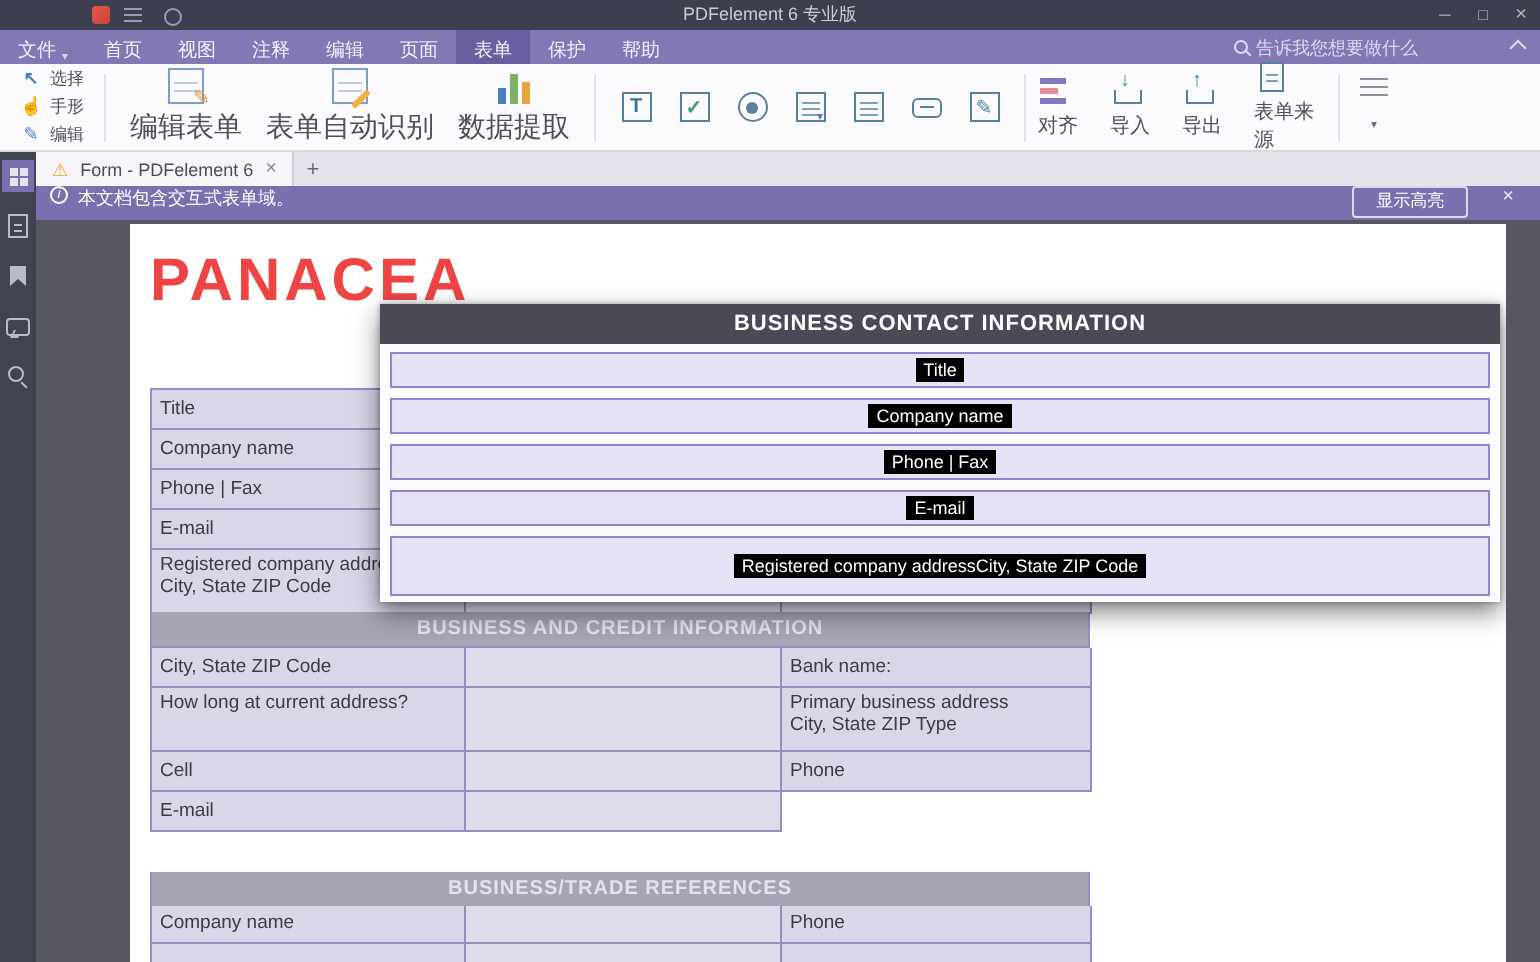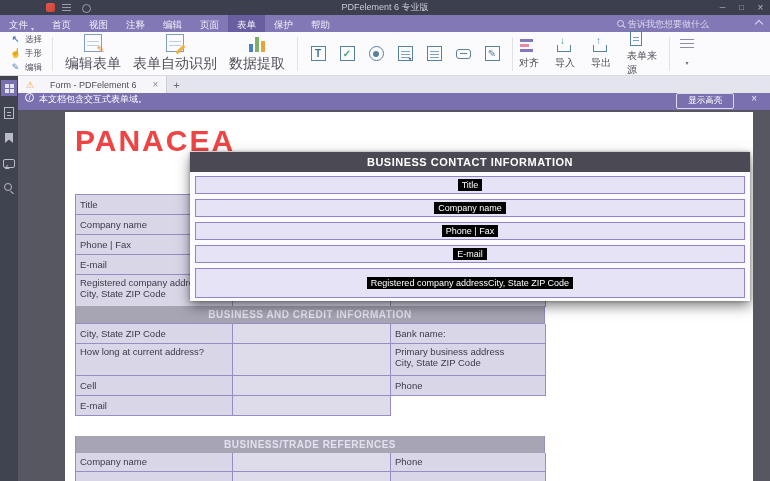--- a/index.html
+++ b/index.html
@@ -85,21 +85,21 @@
               border:1px solid #58809f;
               background:repeating-linear-gradient(to bottom,transparent 0 2px,#7ba0bd 2px 3px) center/6px 7px no-repeat; }
   .dd-btn { display:flex; flex-direction:column; align-items:center; gap:1px; padding:0 4px; }
   .dd-lines { width:14px; height:11px;
               background:repeating-linear-gradient(to bottom,#8a8fa5 0 1px,transparent 1px 4px); }
   .dd-caret::after { content:"▾"; font-size:6px; color:#6a6f85; }
 
   
   .tabbar { position:absolute; top:76px; left:18px; right:0; height:17px; background:#e4e4ec;
             display:flex; align-items:stretch; }
-  .tab { display:flex; align-items:center; gap:16px; padding:0 8px; background:#f6f6fa;
+  .tab { display:flex; align-items:center; gap:6px; padding:0 8px; background:#f6f6fa;
          border-right:1px solid #cfcfda; font-size:9px; color:#4c4c56; }
   .warn::after { content:"⚠"; color:#f0a030; font-size:9px; }
   .tab-close::after { content:"×"; color:#8a8a95; font-size:10px; }
   .tab-add { width:18px; display:flex; align-items:center; justify-content:center; color:#6a6a75; }
   .tab-add::after { content:"+"; font-size:11px; }
 
   
   .notifbar { position:absolute; top:93px; left:18px; right:0; height:17px; background:#7a70af;
               color:#fff; display:flex; align-items:flex-start; gap:5px; padding:0 7px; font-size:9px; }
   .info-ic { width:9px; height:9px; border:1px solid #fff; border-radius:50%; flex:0 0 auto;
@@ -360,21 +360,21 @@
   <div class="tbl tbl-credit">
     <div class="crow h20">
         <div class="cell">City, State ZIP Code</div>
         <div class="cell mid"></div>
         <div class="cell">Bank name:</div>
       </div>
     <div class="crow h32">
         <div class="cell top">How long at current address?</div>
         <div class="cell mid"></div>
         <div class="cell top">Primary business address
-City, State ZIP Code</div>
+City, State ZIP Type</div>
       </div>
     <div class="crow h20">
         <div class="cell">Cell</div>
         <div class="cell mid"></div>
         <div class="cell">Phone</div>
       </div>
     <div class="crow h20">
         <div class="cell">E-mail</div>
         <div class="cell mid"></div>
       </div>

